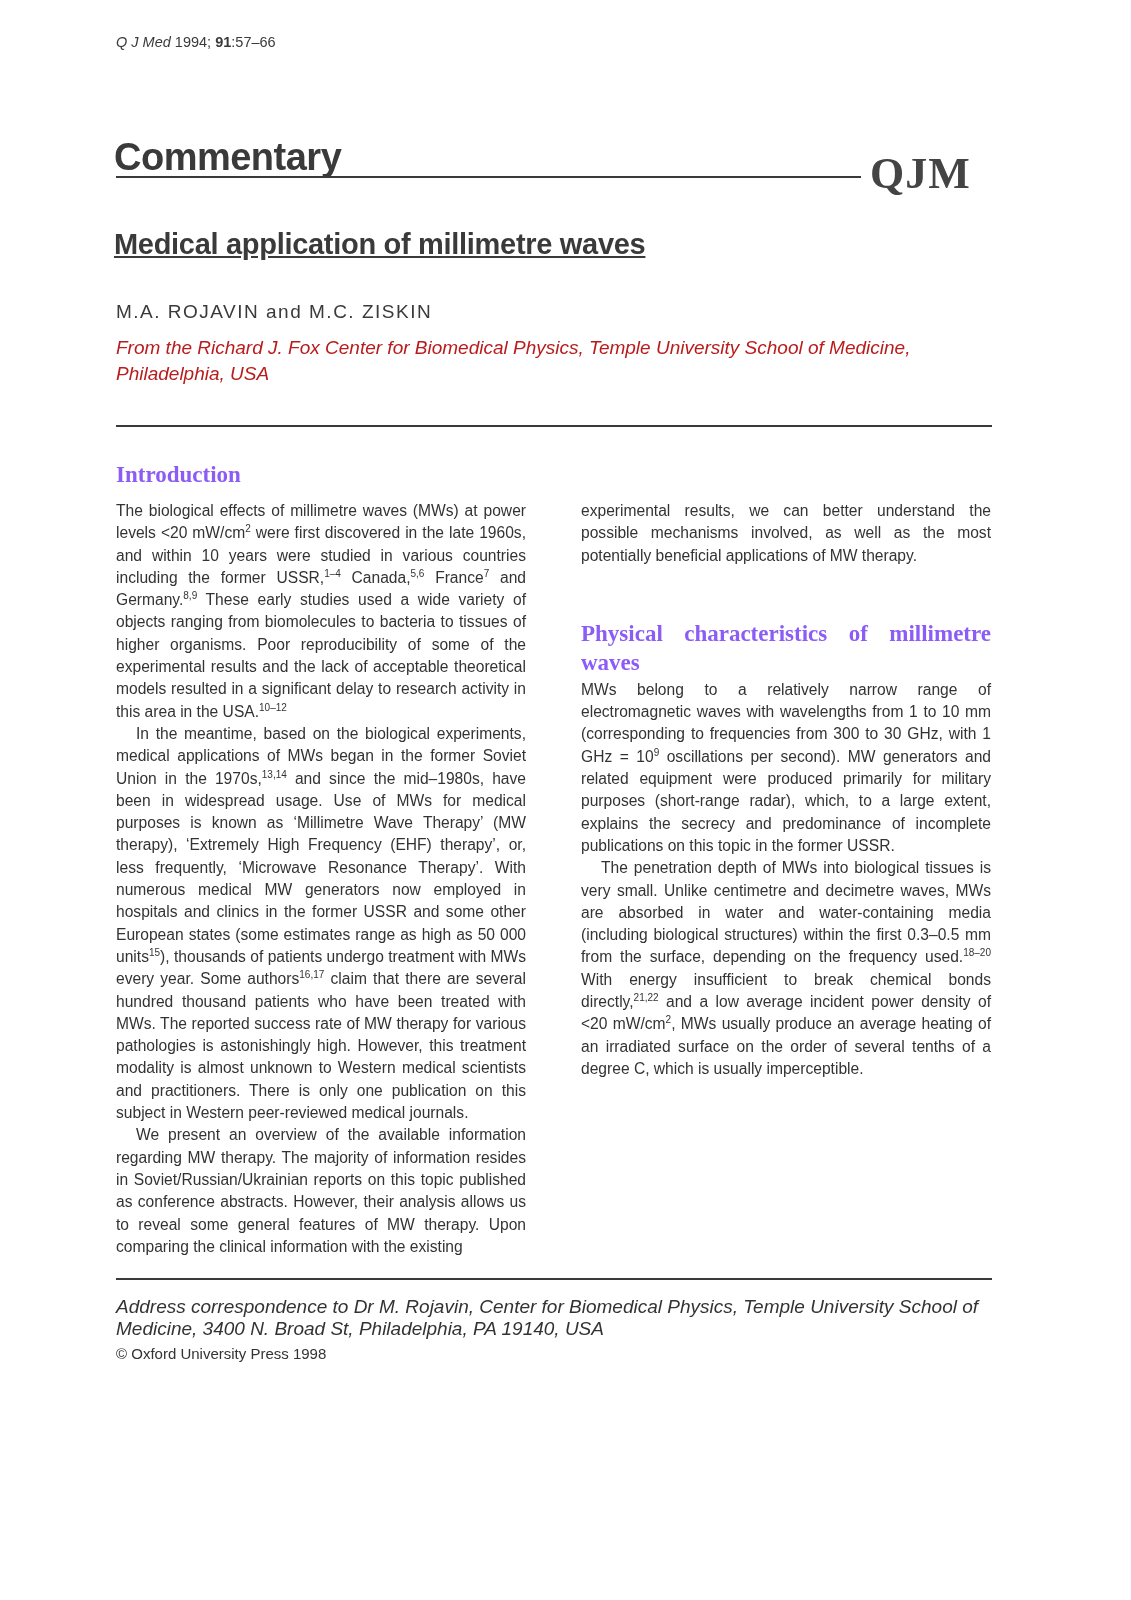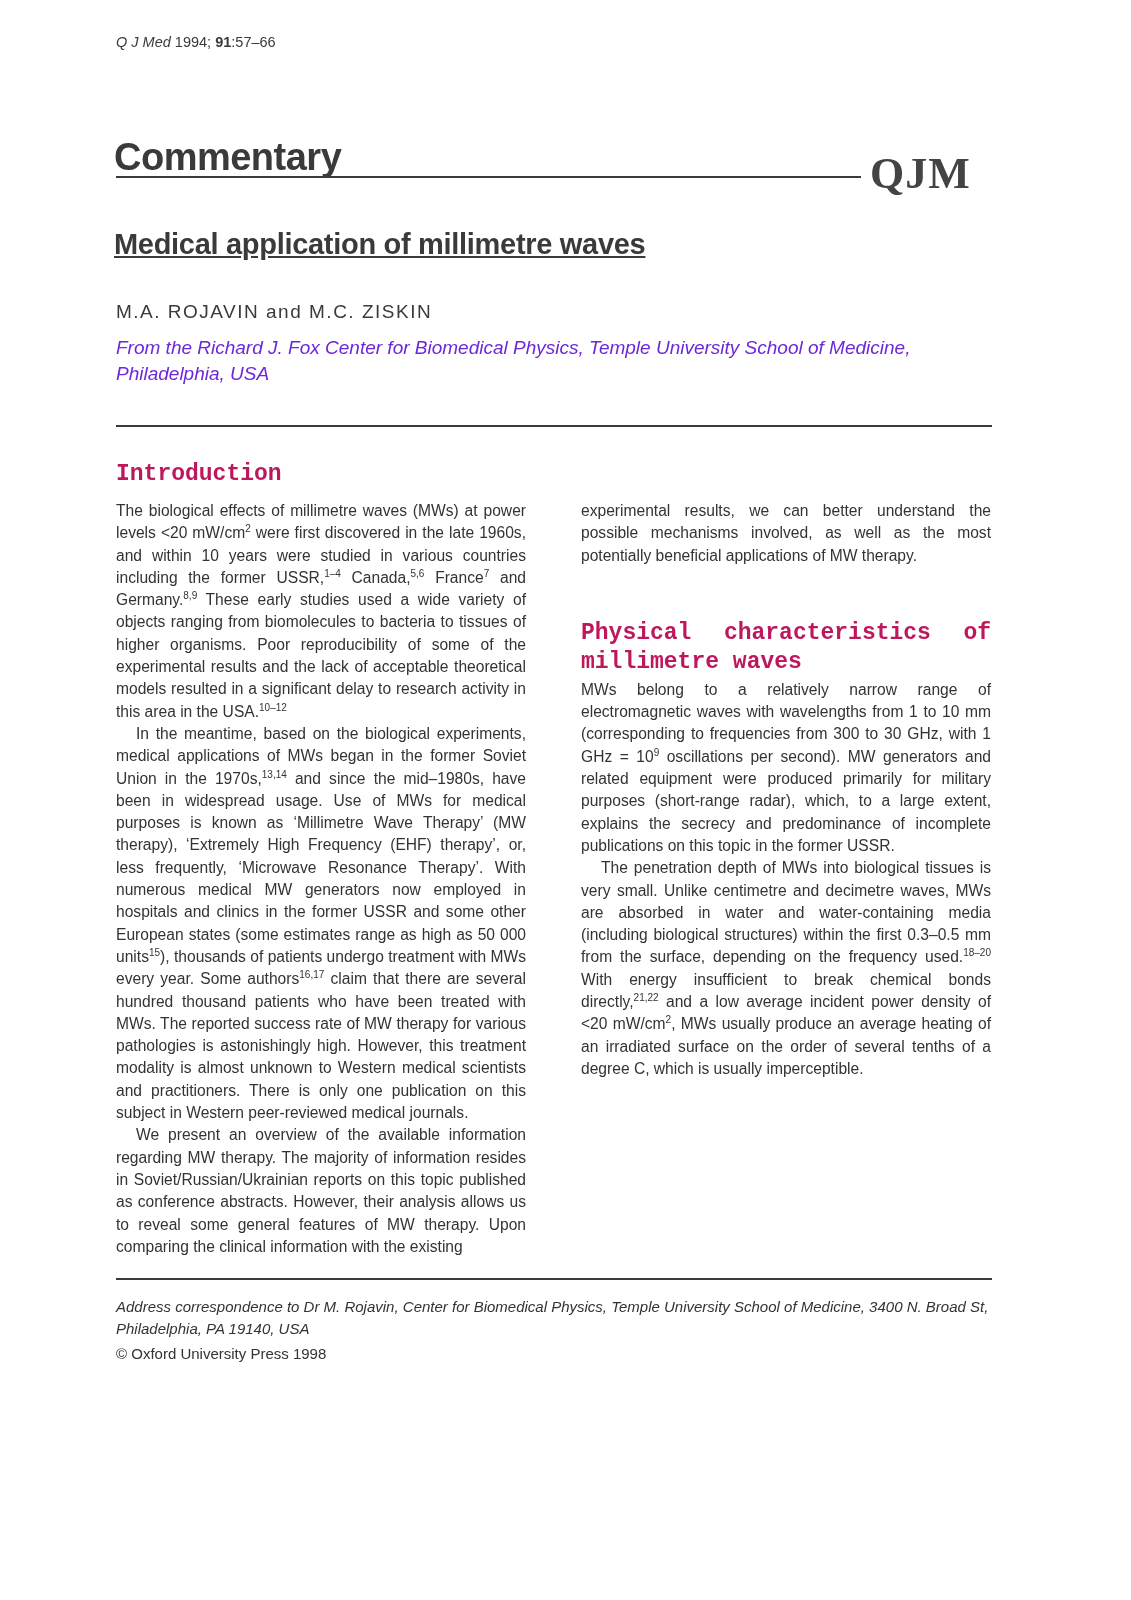--- a/index.html
+++ b/index.html
@@ -27,41 +27,41 @@
     .article-title {
       left: 114px; top: 228px; font-size: 29px; font-weight: bold; color: #3a3a3a;
       font-family: "Liberation Sans", sans-serif; letter-spacing: -0.3px; text-decoration: underline;
     }
     .authors {
       left: 116px; top: 301px; font-size: 19px; color: #3a3a3a; letter-spacing: 1.5px;
       font-family: "Liberation Sans", sans-serif;
     }
     .affiliation {
       left: 116px; top: 335px; width: 880px; font-size: 19px; font-style: italic; line-height: 26px;
-      color: #6d28d9; font-family: "Liberation Sans", sans-serif;
+      color: #b91c1c; font-family: "Liberation Sans", sans-serif;
     }
     .rule-mid { left: 116px; top: 425px; width: 876px; height: 2px; background: #3a3a3a; }
     .col {
       position: absolute; width: 410px; font-size: 15.6px; line-height: 22.3px;
       text-align: justify; color: #333; font-family: "Liberation Sans", sans-serif;
     }
     .col-left { left: 116px; top: 500px; }
     .col-right { left: 581px; top: 500px; }
     .col p { margin: 0; }
     .col p.indent { text-indent: 20px; }
     .heading {
-      font-size: 23px; font-weight: bold; color: #be185d; line-height: 29px;
-      font-family: Liberation Mono, monospace; margin: 0;
+      font-size: 23px; font-weight: bold; color: #8b5cf6; line-height: 29px;
+      font-family: Liberation Serif, serif; margin: 0;
     }
     .h-intro { position: absolute; left: 116px; top: 460px; }
     .h-phys { margin-top: 52px; margin-bottom: 2px; }
     sup { font-size: 10px; line-height: 0; vertical-align: 6px; }
     .rule-bottom { left: 116px; top: 1278px; width: 876px; height: 1.5px; background: #3a3a3a; }
     .footnote {
-      left: 116px; top: 1296px; width: 880px; font-size: 15px; font-style: italic; line-height: 22px;
+      left: 116px; top: 1296px; width: 880px; font-size: 19px; font-style: italic; line-height: 22px;
       color: #333; font-family: "Liberation Sans", sans-serif;
     }
     .copyright {
       left: 116px; top: 1345px; font-size: 15px; color: #333;
       font-family: "Liberation Sans", sans-serif;
     }
   </style>
 </head>
 <body>
 

